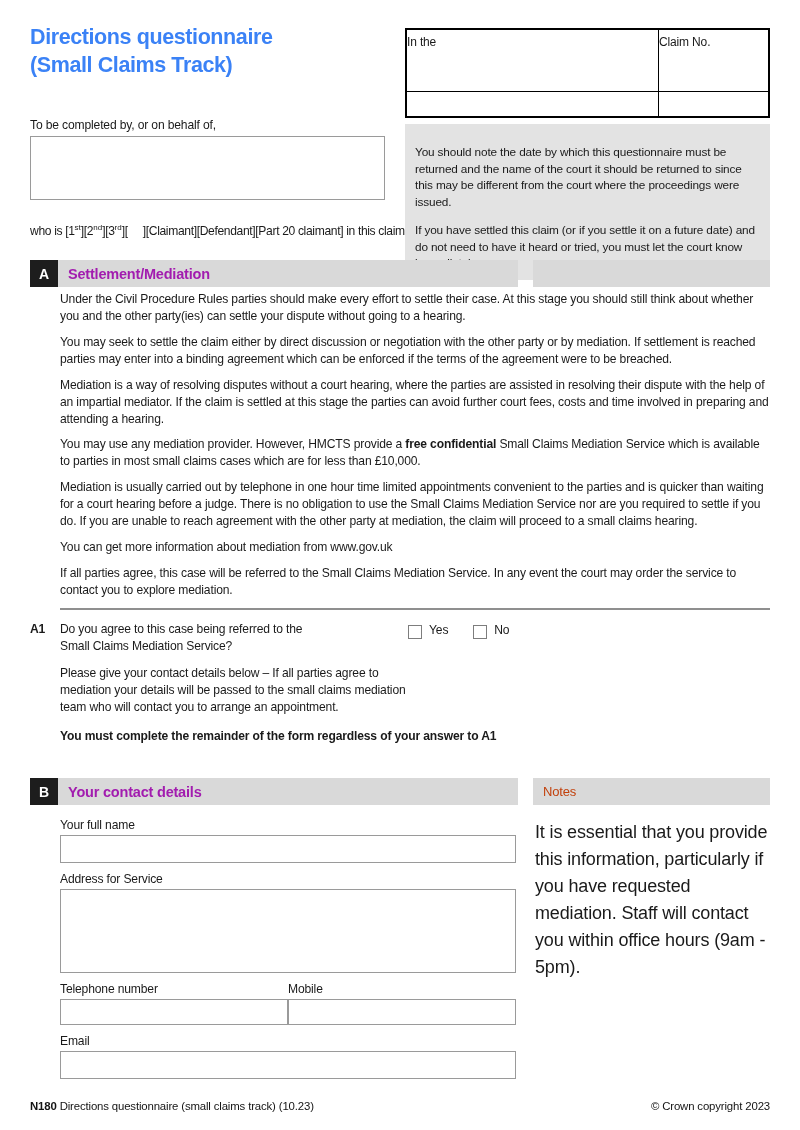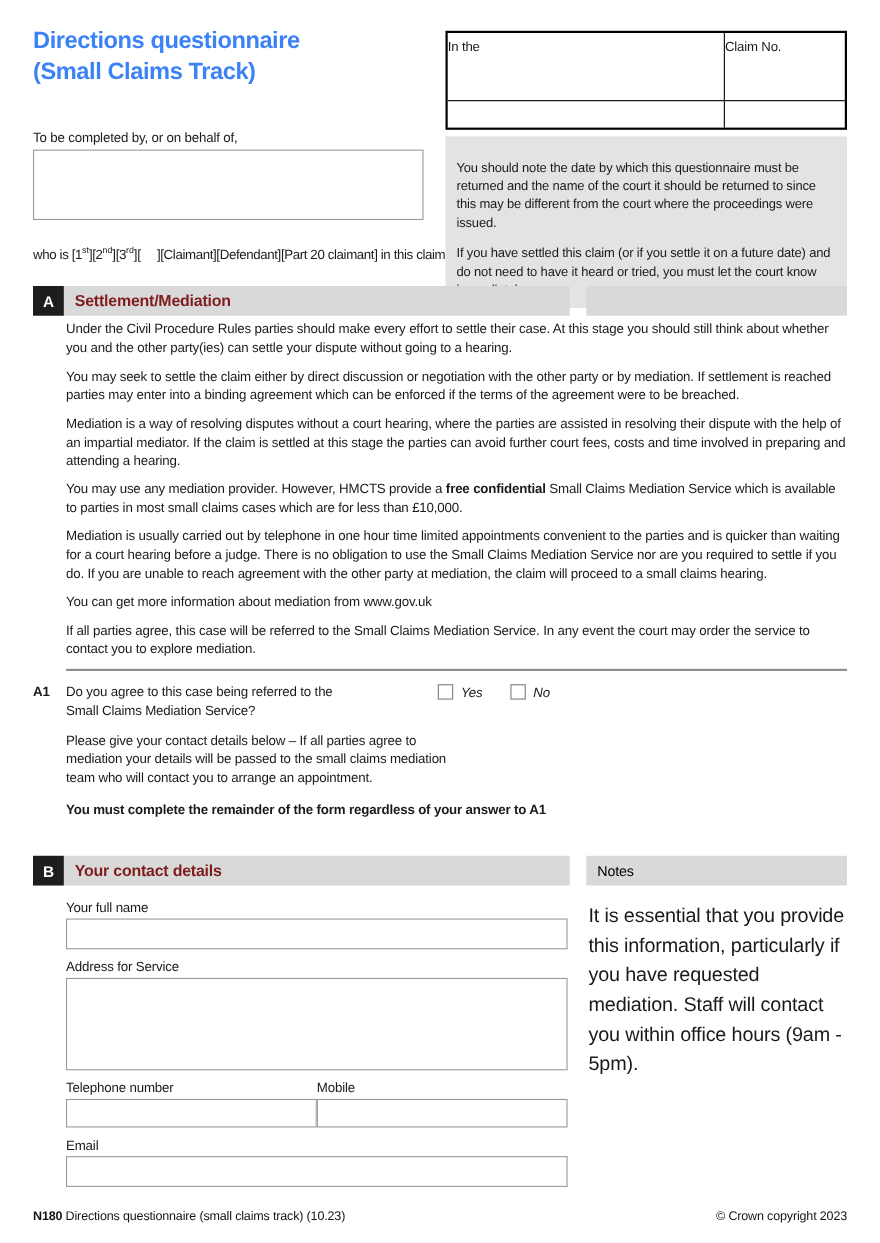--- a/index.html
+++ b/index.html
@@ -57,37 +57,37 @@
     background: #d9d9d9; display: flex; align-items: stretch;
   }
   .secA { top: 260px; }
   .secB { top: 778px; }
   .sec-letter {
     width: 28px; background: #1d1d1d; color: #fff; font-weight: bold;
     font-size: 14px; display: flex; align-items: center; justify-content: center;
   }
   .sec-title {
     font-weight: bold; font-size: 14.5px; padding-left: 10px;
-    align-self: center; letter-spacing: -0.2px; color: #7f1d1d;
+    align-self: center; letter-spacing: -0.2px; color: #a21caf;
   }
   .side-box { position: absolute; left: 533px; width: 237px; height: 27px; background: #d9d9d9; }
   .sideA { top: 260px; }
-  .sideB { top: 778px; line-height: 27px; padding-left: 10px; font-size: 13px; color: #000000; }
+  .sideB { top: 778px; line-height: 27px; padding-left: 10px; font-size: 13px; color: #c2410c; }
 
   
   .bodyA {
     position: absolute; left: 60px; top: 291px; width: 710px;
     font-size: 12.1px; line-height: 1.40;
   }
   .para { margin: 0 0 9px 0; }
   .rule { border-top: 2px solid #8f8f8f; margin: 5px 0 11px 0; }
 
   .a1 { display: grid; grid-template-columns: 30px 1fr; margin-left: -30px; position: relative; margin-bottom: 10px; }
   .qnum { font-weight: bold; }
-  .yn { position: absolute; left: 368px; top: 1px; display: flex; align-items: flex-start; font-style: italic; }
+  .yn { position: absolute; left: 378px; top: 1px; display: flex; align-items: flex-end; }
   .checkbox { width: 14px; height: 14px; border: 1px solid #7d7d7d; background: #fff; display: inline-block; flex: none; }
   .cb-label { margin-left: 7px; margin-right: 25px; }
   .cb-label:last-child { margin-right: 0; }
   .a1-note { width: 348px; }
   .a1-bold { font-weight: bold; margin-top: 13px; }
 
   
   .bodyB { position: absolute; left: 60px; top: 818px; width: 456px; font-size: 12.1px; }
   .field-label { margin-bottom: 3px; }
   .field-gap { margin-top: 9px; }

